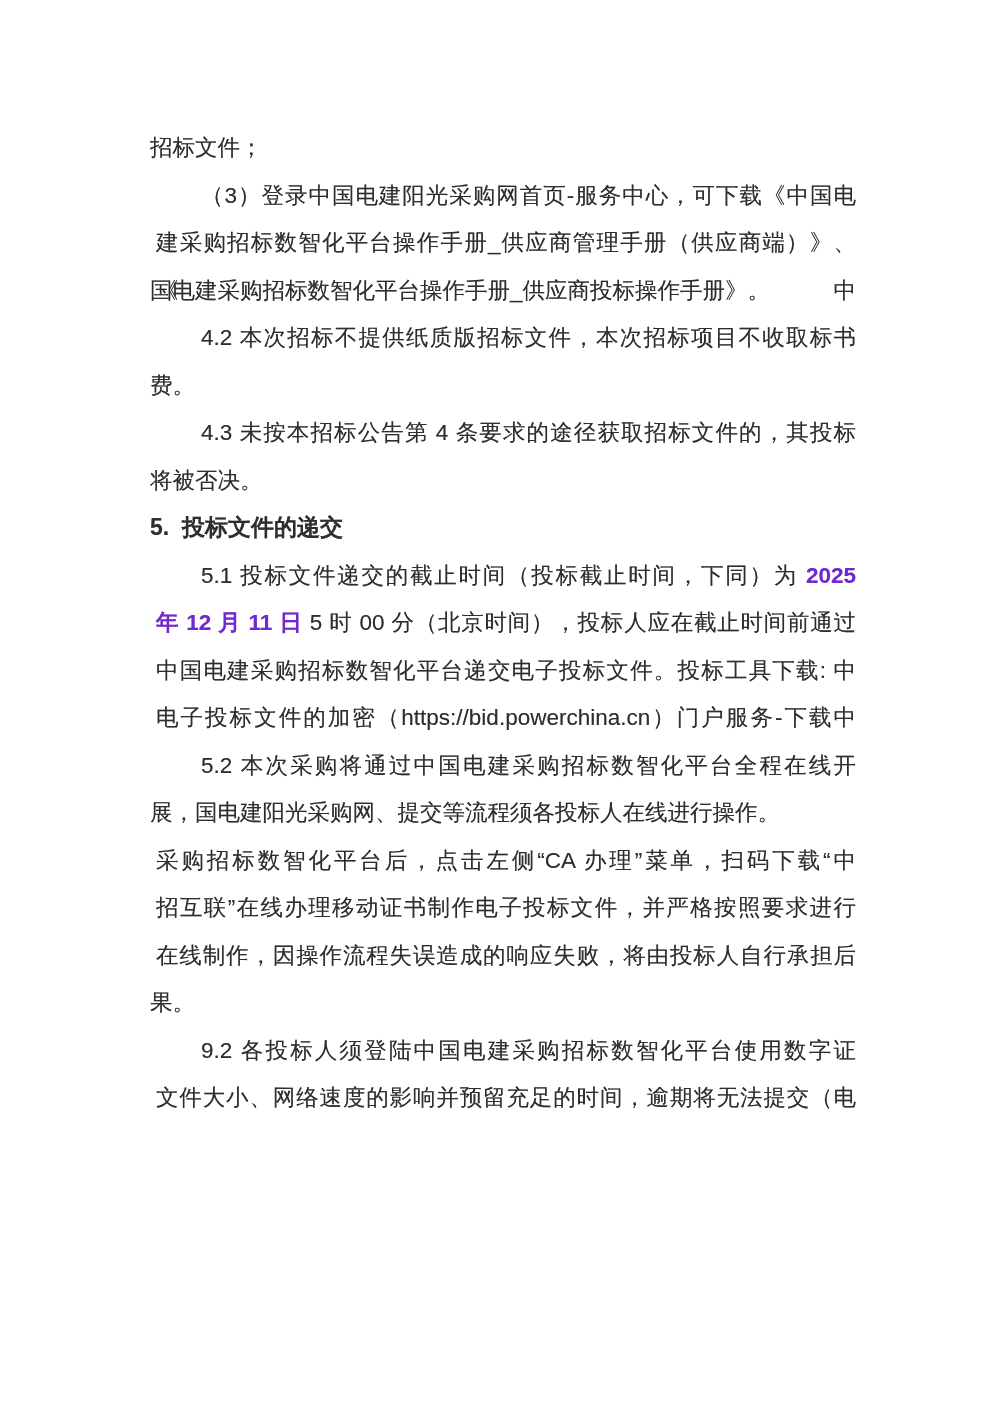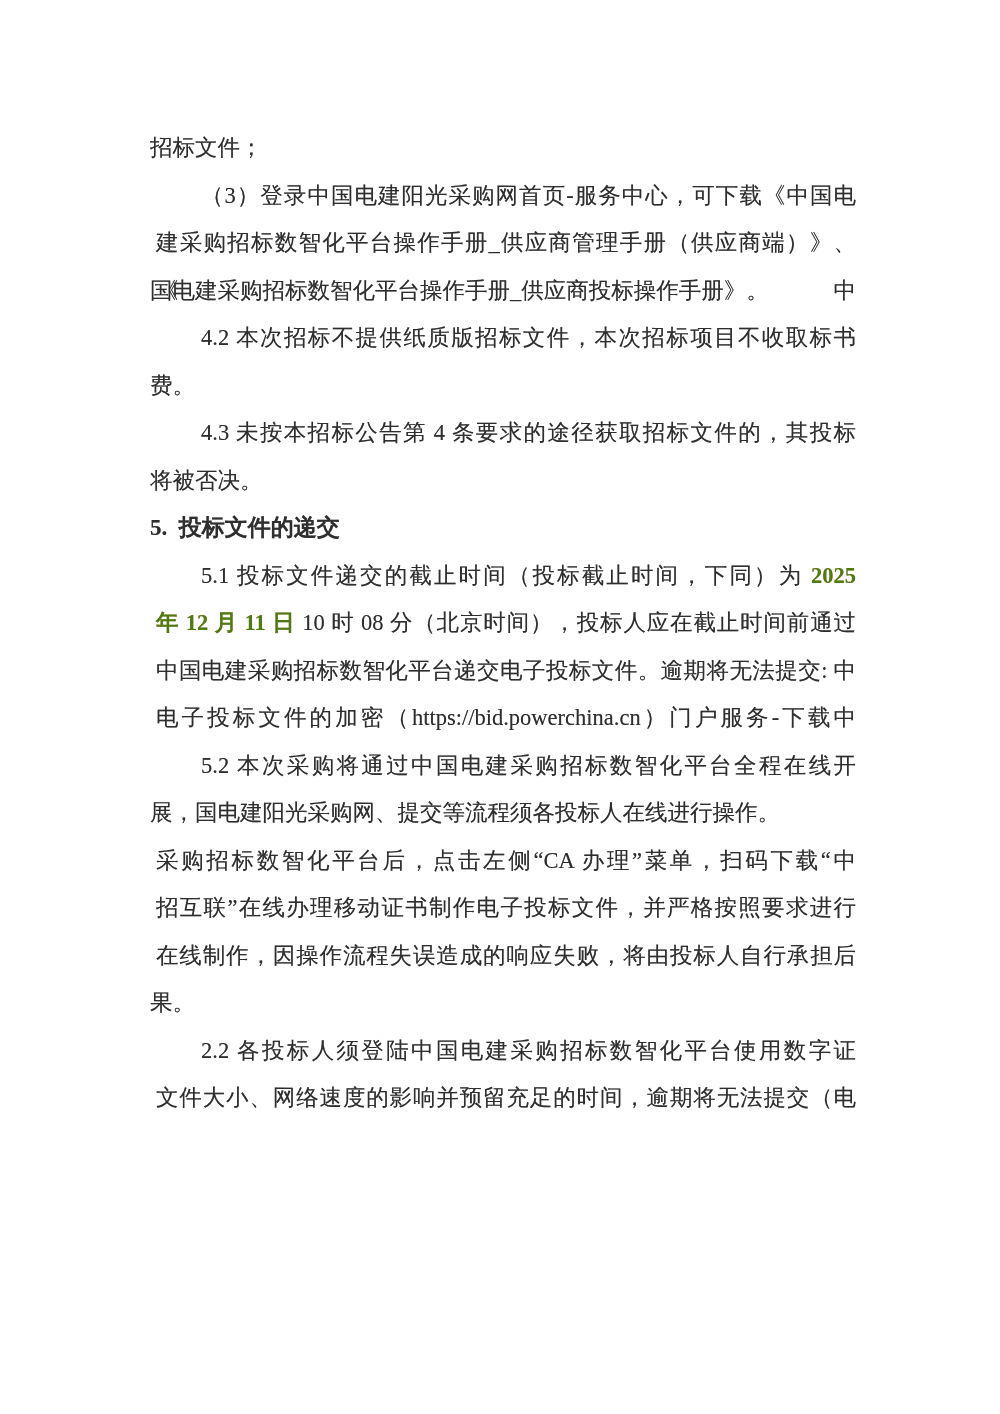--- a/index.html
+++ b/index.html
@@ -14,21 +14,21 @@
     background: #ffffff;
     overflow: hidden;
   }
   .content {
     position: absolute;
     left: 150px;
     top: 124px;
     width: 706px;
   }
   .line {
-    font-family: Liberation Serif, serif;
+    font-family: Liberation Sans, sans-serif;
     font-size: 22.5px;
     line-height: 47.5px;
     height: 47.5px;
     color: #2e2e2e;
     white-space: pre-wrap;
     text-shadow: 0 0 0.6px rgba(40,40,40,0.45);
   }
   .line.fill {
     text-align: justify;
     text-align-last: justify;
@@ -41,45 +41,45 @@
   .line.heading {
     font-weight: bold;
     font-size: 23px;
     text-align: left;
     text-align-last: left;
   }
   .line.indent {
     text-indent: 45px;
   }
   .seg-red {
-    color: #4d7c0f;
+    color: #6d28d9;
     font-weight: bold;
     text-shadow: 0 0 0.6px rgba(192,43,43,0.45);
   }
 </style>
 </head>
 <body>
 
 <div class="page">
   <div class="content">
       <div class="line end"><span class="seg-ink">招标文件；</span></div>
       <div class="line fill indent"><span class="seg-ink">（3）登录中国电建阳光采购网首页-服务中心，可下载《中国电</span></div>
       <div class="line fill"><span class="seg-ink">建采购招标数智化平台操作手册_供应商管理手册（供应商端）》、《中</span></div>
       <div class="line end"><span class="seg-ink">国电建采购招标数智化平台操作手册_供应商投标操作手册》。</span></div>
       <div class="line fill indent"><span class="seg-ink">4.2 本次招标不提供纸质版招标文件，本次招标项目不收取标书</span></div>
       <div class="line end"><span class="seg-ink">费。</span></div>
       <div class="line fill indent"><span class="seg-ink">4.3 未按本招标公告第 4 条要求的途径获取招标文件的，其投标</span></div>
       <div class="line end"><span class="seg-ink">将被否决。</span></div>
       <div class="line heading"><span class="seg-ink">5.  投标文件的递交</span></div>
       <div class="line fill indent"><span class="seg-ink">5.1 投标文件递交的截止时间（投标截止时间，下同）为 </span><span class="seg-red">2025</span></div>
-      <div class="line fill"><span class="seg-red">年 12 月 11 日</span><span class="seg-ink"> 10 时 08 分（北京时间），投标人应在截止时间前通过</span></div>
-      <div class="line fill"><span class="seg-ink">中国电建采购招标数智化平台递交电子投标文件。逾期将无法提交: 中</span></div>
+      <div class="line fill"><span class="seg-red">年 12 月 11 日</span><span class="seg-ink"> 5 时 00 分（北京时间），投标人应在截止时间前通过</span></div>
+      <div class="line fill"><span class="seg-ink">中国电建采购招标数智化平台递交电子投标文件。投标工具下载: 中</span></div>
       <div class="line fill"><span class="seg-ink">电子投标文件的加密（https://bid.powerchina.cn）门户服务-下载中</span></div>
       <div class="line fill indent"><span class="seg-ink">5.2 本次采购将通过中国电建采购招标数智化平台全程在线开</span></div>
       <div class="line end"><span class="seg-ink">展，国电建阳光采购网、提交等流程须各投标人在线进行操作。</span></div>
       <div class="line fill"><span class="seg-ink">采购招标数智化平台后，点击左侧“CA 办理”菜单，扫码下载“中</span></div>
       <div class="line fill"><span class="seg-ink">招互联”在线办理移动证书制作电子投标文件，并严格按照要求进行</span></div>
       <div class="line fill"><span class="seg-ink">在线制作，因操作流程失误造成的响应失败，将由投标人自行承担后</span></div>
       <div class="line end"><span class="seg-ink">果。</span></div>
-      <div class="line fill indent"><span class="seg-ink">2.2 各投标人须登陆中国电建采购招标数智化平台使用数字证</span></div>
+      <div class="line fill indent"><span class="seg-ink">9.2 各投标人须登陆中国电建采购招标数智化平台使用数字证</span></div>
       <div class="line fill"><span class="seg-ink">文件大小、网络速度的影响并预留充足的时间，逾期将无法提交（电</span></div>
     </div>
 </div>
 
 </body></html>

